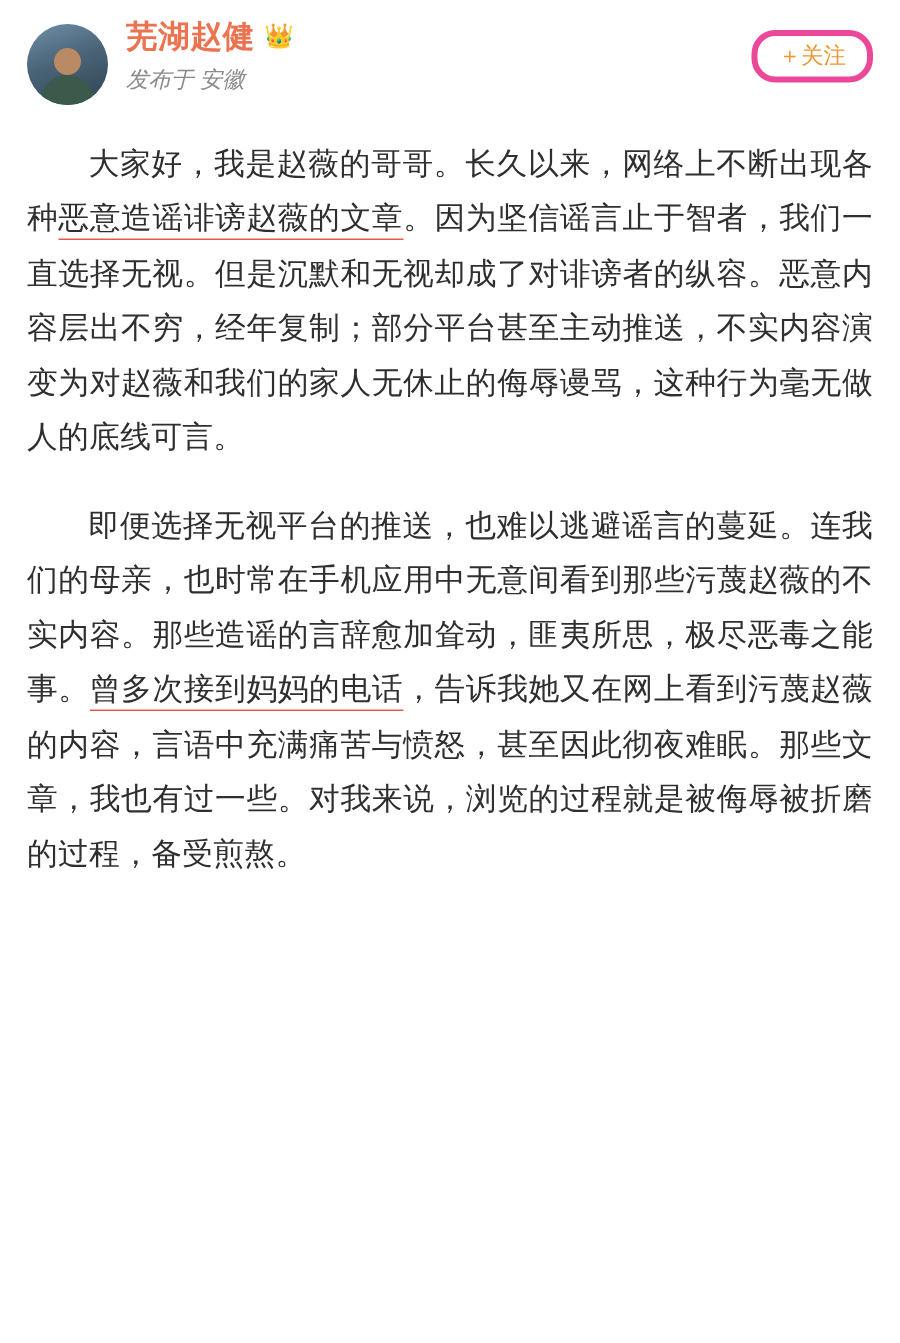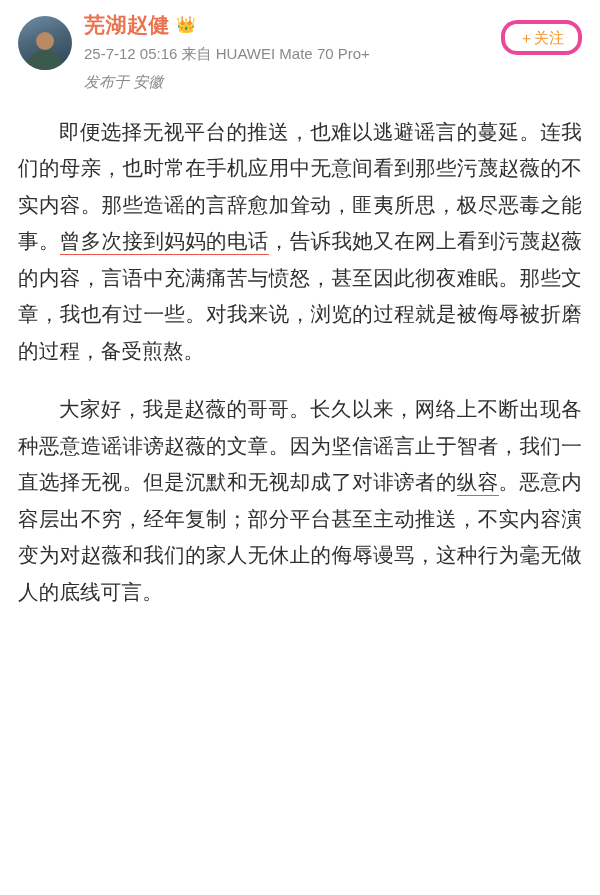--- a/index.html
+++ b/index.html
@@ -143,32 +143,27 @@
     <div class="avatar">
       <div class="face"></div>
       <div class="body"></div>
     </div>
 
     <div class="meta">
       <div class="name-row">
         <span class="username">芜湖赵健</span>
         <span class="vip-badge">👑</span>
       </div>
-      <div class="sub-row">
-        <span>25-7-12 05:16</span>
-        <span class="source">来自</span>
-        <span class="device">HUAWEI Mate 70 Pro+</span>
-      </div>
       <div class="loc-row">
         <span>发布于</span>
         <span>安徽</span>
       </div>
     </div>
 
     <button class="follow-btn">＋关注</button>
   </div>
 
   <div class="content">
+    <p class="para" id="para-0"><span>大家好，我是赵薇的哥哥。长久以来，网络上不断出现各种</span><span class="u-red">恶意造谣诽谤赵薇的文章</span><span>。因为坚信谣言止于智者，我们一直选择无视。但是沉默和无视却成了对诽谤者的</span><span class="u-red">纵容</span><span>。恶意内容层出不穷，经年复制；部分平台甚至主动推送，</span><span class="u-red">不实内容演变为对赵薇和我们的家人无休止的侮辱谩骂</span><span>，这种行为毫无做人的底线可言。</span></p>
     <p class="para" id="para-1"><span>即便选择无视平台的推送，也难以逃避谣言的蔓延。</span><span class="u-red">连我们的母亲</span><span>，也时常在手机应用中无意间看到那些污蔑赵薇的不实内容。那些造谣的言辞愈加耸动，匪夷所思，极尽恶毒之能事。</span><span class="u-red">曾多次接到妈妈的电话</span><span>，告诉我她又在网上看到污蔑赵薇的内容，</span><span class="u-red">言语中充满痛苦与愤怒，甚至因此彻夜难眠</span><span>。那些文章，我也有过一些。对我来说，浏览的过程就是被侮辱被折磨的过程，备受煎熬。</span></p>
-    <p class="para" id="para-0"><span>大家好，我是赵薇的哥哥。长久以来，网络上不断出现各种</span><span class="u-red">恶意造谣诽谤赵薇的文章</span><span>。因为坚信谣言止于智者，我们一直选择无视。但是沉默和无视却成了对诽谤者的</span><span class="u-red">纵容</span><span>。恶意内容层出不穷，经年复制；部分平台甚至主动推送，</span><span class="u-red">不实内容演变为对赵薇和我们的家人无休止的侮辱谩骂</span><span>，这种行为毫无做人的底线可言。</span></p>
   </div>
 
 </div>
 
 </body></html>

